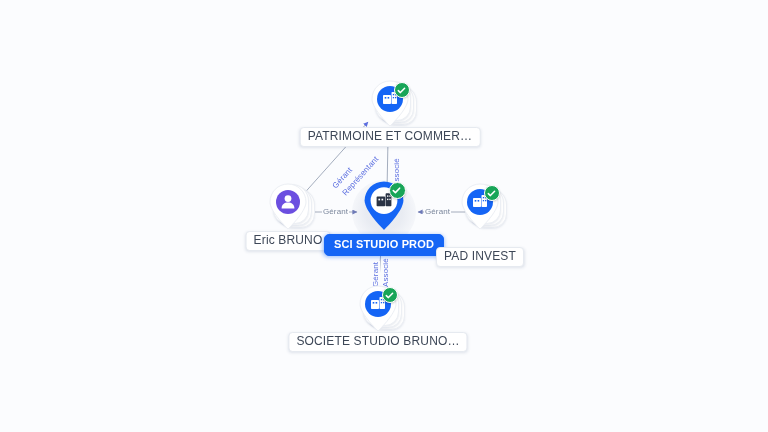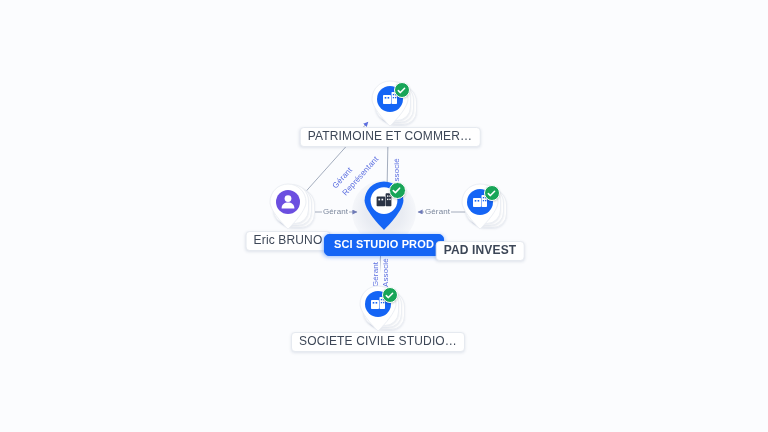--- a/index.html
+++ b/index.html
@@ -255,21 +255,21 @@
             <rect x="25" y="17" width="1.3" height="1.3" fill="#1565f5"></rect>
           </g>
         </svg>
       </div>
       <div class="badge">
         <svg width="9" height="9" viewBox="0 0 9 9">
           <path d="M1.3 4.6 L3.4 6.6 L7.6 2.2" stroke="#ffffff" stroke-width="1.5" fill="none" stroke-linecap="round" stroke-linejoin="round"></path>
         </svg>
       </div>
     </div>
-    <div class="label-chip" style="left:0px; top:28px;font-weight:bold;">PAD INVEST</div>
+    <div class="label-chip" style="left:0px; top:34px;">PAD INVEST</div>
   </div>
 
   <div class="node" style="left:378px; top:315px;">
     <div class="pin-stack">
       <div class="ghost g1"></div>
       <div class="ghost g2"></div>
       <div class="ghost g3"></div>
       <div class="pin">
         <svg width="40" height="48" viewBox="0 0 40 48">
           <path d="M20 1 C10 1 2 9 2 19 C2 29 20 46 20 46 C20 46 38 29 38 19 C38 9 30 1 20 1 Z" fill="#ffffff" stroke="#eceff4" stroke-width="1"></path>
@@ -285,16 +285,16 @@
             <rect x="25" y="17" width="1.3" height="1.3" fill="#1565f5"></rect>
           </g>
         </svg>
       </div>
       <div class="badge">
         <svg width="9" height="9" viewBox="0 0 9 9">
           <path d="M1.3 4.6 L3.4 6.6 L7.6 2.2" stroke="#ffffff" stroke-width="1.5" fill="none" stroke-linecap="round" stroke-linejoin="round"></path>
         </svg>
       </div>
     </div>
-    <div class="label-chip" style="left:0px; top:17px;">SOCIETE CIVILE STUDIO…</div>
+    <div class="label-chip" style="left:0px; top:17px;">SOCIETE STUDIO BRUNO…</div>
   </div>
 
 </div>
 
 </body></html>

